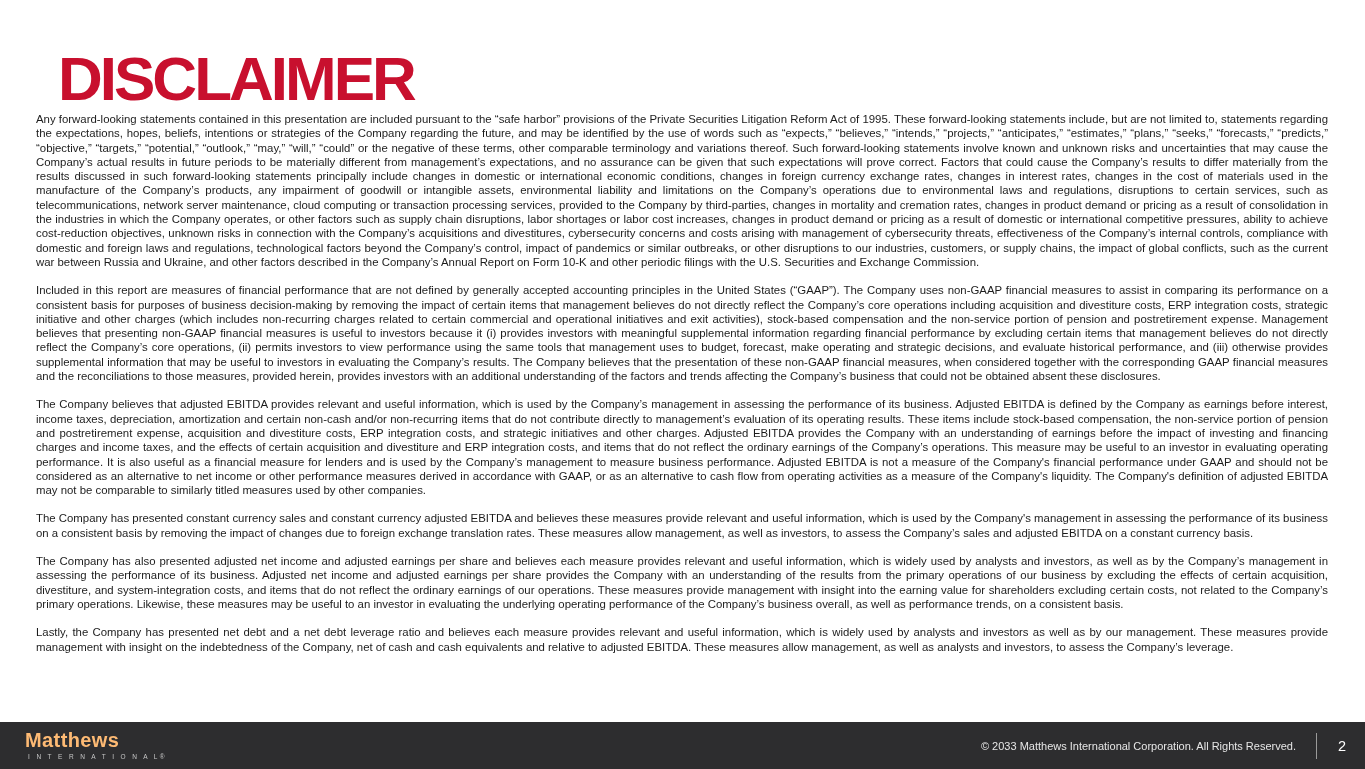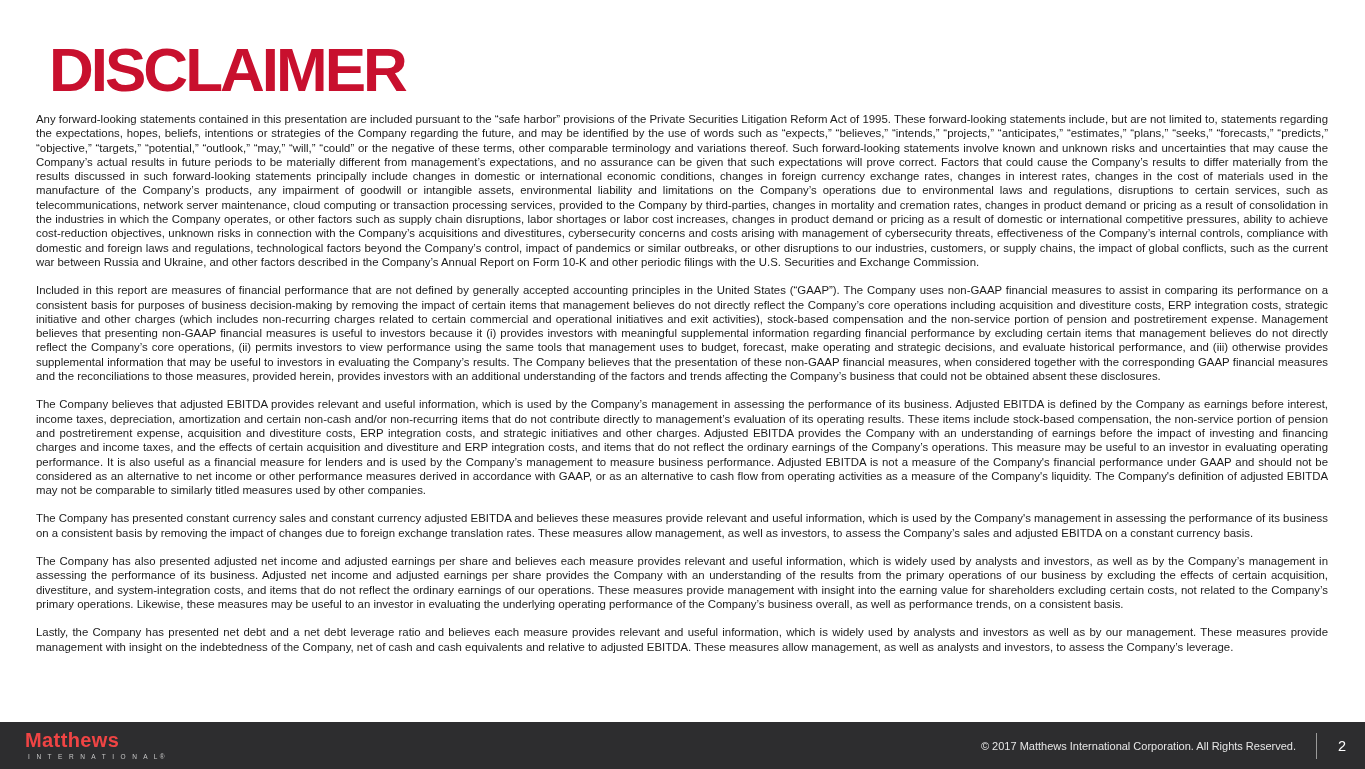--- a/index.html
+++ b/index.html
@@ -12,21 +12,21 @@
     width: 1365px;
     height: 769px;
     background: #ffffff;
     overflow: hidden;
     font-family: "Liberation Sans", sans-serif;
   }
   .title {
     position: absolute;
     left: 46px;
     top: 34px;
-    margin: 3px;
+    margin: 12px;
     font-size: 62px;
     font-weight: bold;
     letter-spacing: -3px;
     color: #C8102E;
     line-height: 1.05;
   }
   .content {
     position: absolute;
     left: 36px;
     top: 112px;
@@ -51,21 +51,21 @@
     justify-content: space-between;
     box-sizing: border-box;
     padding: 0 16px 0 25px;
   }
   .logo {
     display: flex;
     flex-direction: column;
     line-height: 1;
   }
   .logo-word {
-    color: #ef4444;
+    color: #fdba74;
     font-size: 20px;
     font-weight: 600;
     letter-spacing: 0.4px;
   }
   .logo-sub {
     color: #c7c7c7;
     font-size: 6.5px;
     letter-spacing: 2.4px;
     margin-top: 4px;
     padding-left: 3px;
@@ -106,19 +106,19 @@
     <p>The Company has also presented adjusted net income and adjusted earnings per share and believes each measure provides relevant and useful information, which is widely used by analysts and investors, as well as by the Company’s management in assessing the performance of its business. Adjusted net income and adjusted earnings per share provides the Company with an understanding of the results from the primary operations of our business by excluding the effects of certain acquisition, divestiture, and system-integration costs, and items that do not reflect the ordinary earnings of our operations. These measures provide management with insight into the earning value for shareholders excluding certain costs, not related to the Company’s primary operations. Likewise, these measures may be useful to an investor in evaluating the underlying operating performance of the Company’s business overall, as well as performance trends, on a consistent basis.</p>
     <p>Lastly, the Company has presented net debt and a net debt leverage ratio and believes each measure provides relevant and useful information, which is widely used by analysts and investors as well as by our management. These measures provide management with insight on the indebtedness of the Company, net of cash and cash equivalents and relative to adjusted EBITDA. These measures allow management, as well as analysts and investors, to assess the Company’s leverage.</p>
   </div>
 
   <div class="footer">
     <div class="logo">
       <div class="logo-word">Matthews</div>
       <div class="logo-sub">I N T E R N A T I O N A L®</div>
     </div>
     <div class="footer-right">
-      <span class="copyright">© 2017 Matthews International Corporation. All Rights Reserved.</span>
+      <span class="copyright">© 2033 Matthews International Corporation. All Rights Reserved.</span>
       <span class="footer-divider"></span>
       <span class="page-num">2</span>
     </div>
   </div>
 
 </div>
 
 </body></html>

